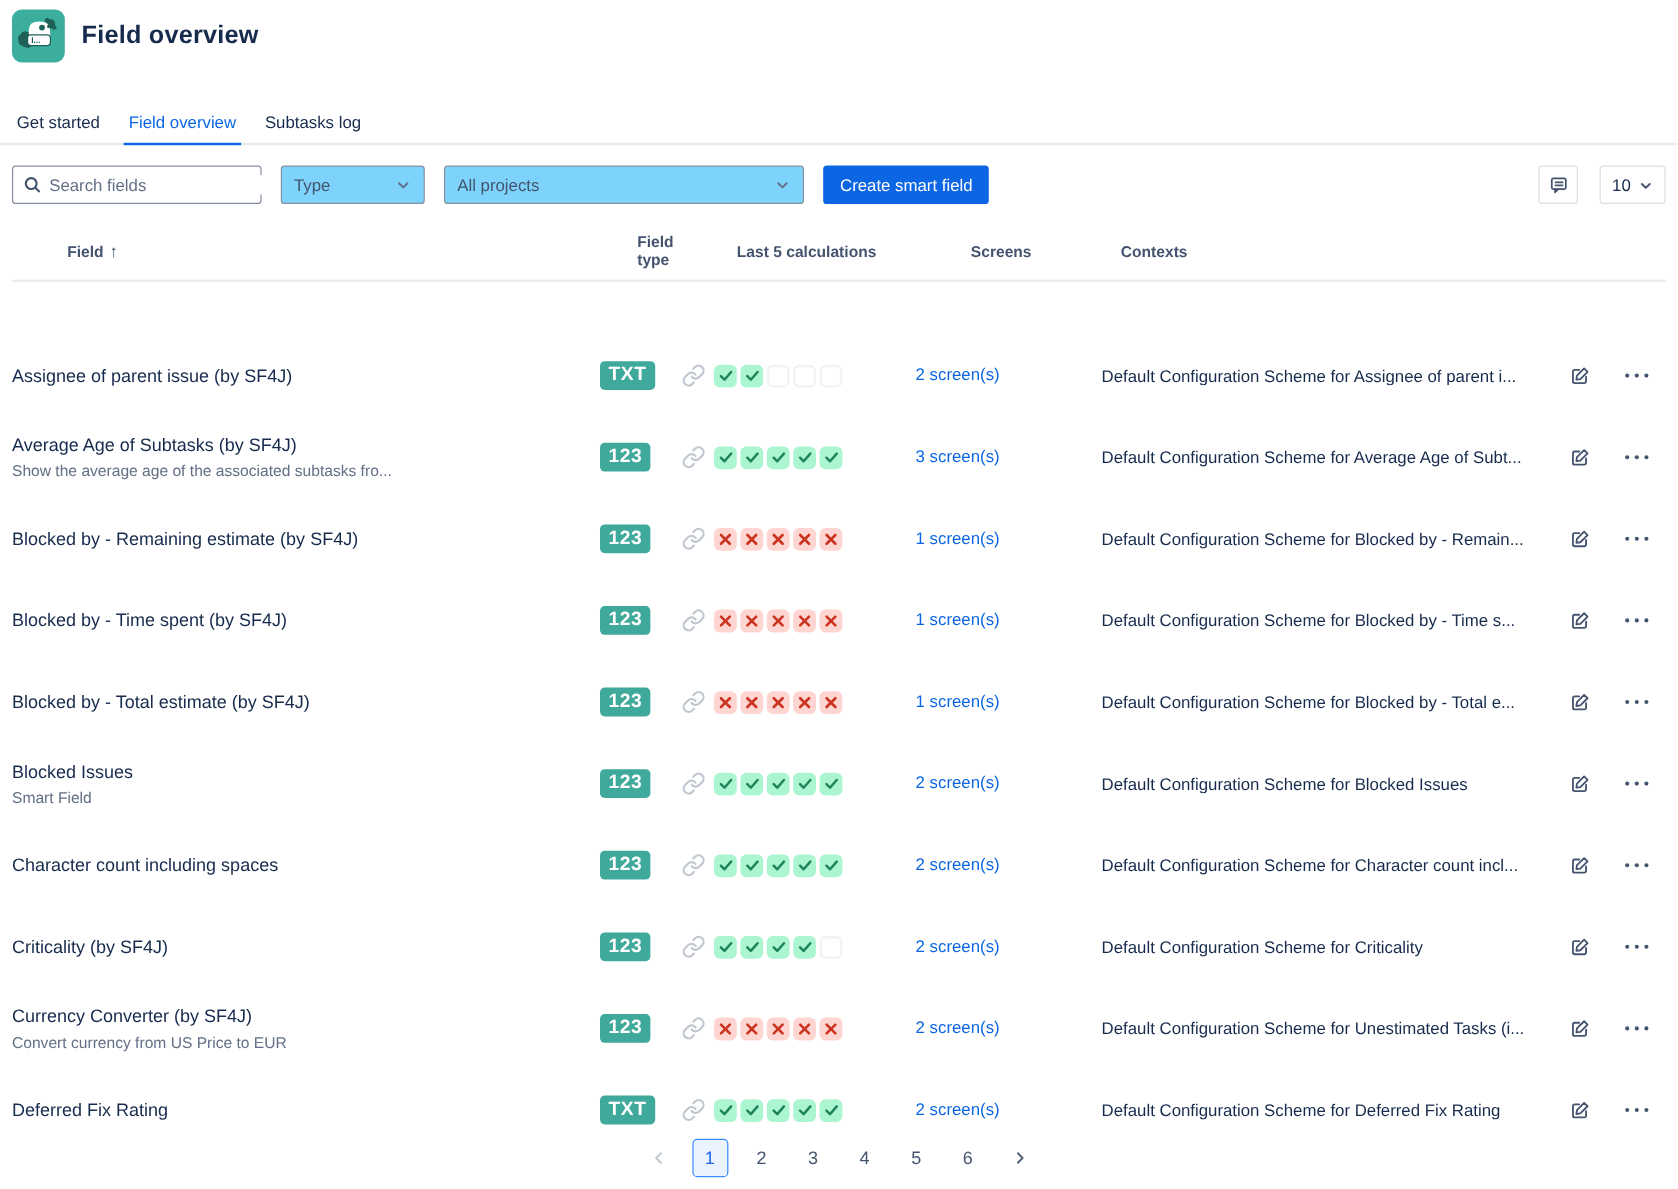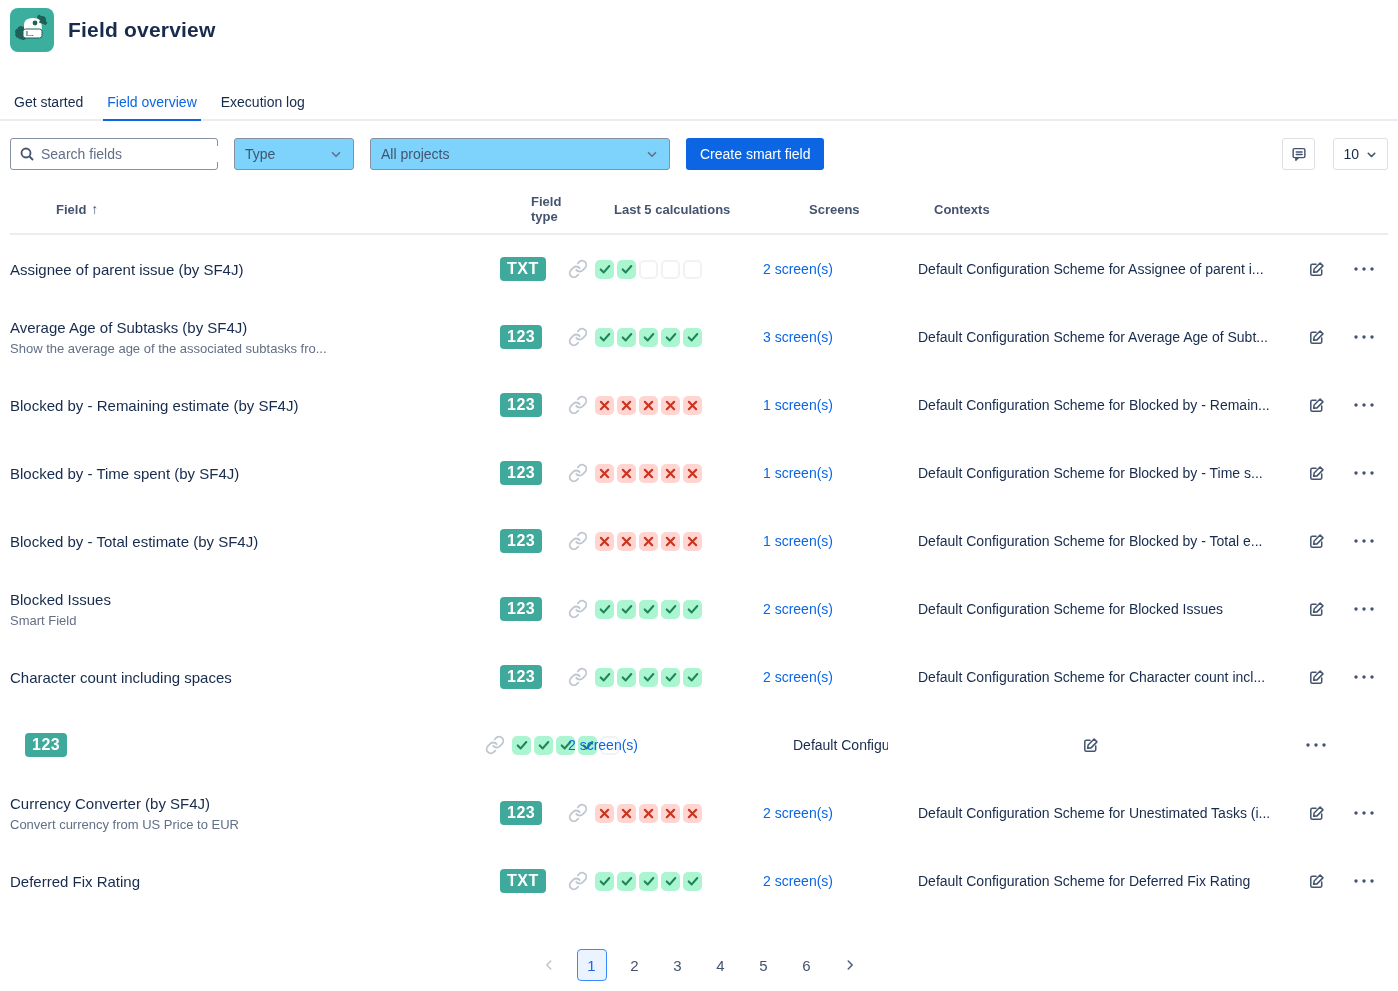--- a/index.html
+++ b/index.html
@@ -43,21 +43,21 @@
     border:1px solid #DCDFE4; border-radius:3px; padding:0 9px; font-size:14px;
     color:#172B4D; background:#fff; cursor:pointer;text-align:center; }
 
   
   .grid { display:grid; grid-template-columns:475px 83px 195px 125px 404px 48px 1fr;
     align-items:center; }
   .thead { padding:0 10px; margin-top:24px; }
   .thead .grid { border-bottom:2px solid #EBECF0; padding-bottom:9px; }
   .th { font-size:13px; font-weight:700; color:#44546F;margin-left:46px; }
   .th .sort-arrow { font-weight:400; margin-left:5px; font-size:14px; }
-  .tbody { padding:0 10px; }
+  .tbody { padding:0 10px;margin-top:44px; }
   .trow { height:68px; }
   .field-name { font-size:15px; color:#172B4D; }
   .field-desc { font-size:13px; color:#626F86; margin-top:5px; }
   .cell-type { padding-left:15px; }
   .type-badge { display:inline-block; background:#3FA99B; color:#fff; font-size:16px;
     font-weight:700; letter-spacing:.5px; padding:3px 7px; border-radius:4px; }
   .cell-calc { display:flex; align-items:center; gap:7px; }
   .calc-squares { display:flex; gap:3px; }
   .calc-square { width:19px; height:19px; border-radius:5px; display:flex;
     align-items:center; justify-content:center; }
@@ -104,21 +104,21 @@
       </svg>
     </div>
     <div class="page-title">Field overview</div>
   </div>
 
   <div class="tabs" id="tabs">
     <div class="tab">Get started</div>
 
     <div class="tab active">Field overview</div>
 
-    <div class="tab">Execution log</div>
+    <div class="tab">Subtasks log</div>
   </div>
 
   <div class="toolbar">
     <div class="search-box">
       <span>
         <svg width="16" height="16" viewBox="0 0 16 16" fill="none" stroke="#44546F" stroke-width="1.8">
           <circle cx="7" cy="7" r="4.5"></circle>
             <line x1="10.5" y1="10.5" x2="14" y2="14"></line>
         </svg>
       </span>
@@ -665,20 +665,24 @@
               <circle cx="3" cy="3" r="1.7"></circle>
                 <circle cx="11" cy="3" r="1.7"></circle>
                 <circle cx="19" cy="3" r="1.7"></circle>
             </svg>
           </span>
         </button>
       </div>
     </div>
 
     <div class="trow grid">
+      <div class="cell cell-field">
+        <div class="field-name">Criticality (by SF4J)</div>
+
+      </div>
       <div class="cell cell-type">
         <span class="type-badge">123</span>
       </div>
       <div class="cell cell-calc">
         <span>
           <svg width="20" height="20" viewBox="0 0 24 24" fill="none" stroke="#C1C7D0" stroke-width="2.2" stroke-linecap="round" stroke-linejoin="round">
             <path d="M10 13a5 5 0 0 0 7.54.54l3-3a5 5 0 0 0-7.07-7.07l-1.72 1.71"></path>
             <path d="M14 11a5 5 0 0 0-7.54-.54l-3 3a5 5 0 0 0 7.07 7.07l1.71-1.71"></path>
           </svg>
         </span>

